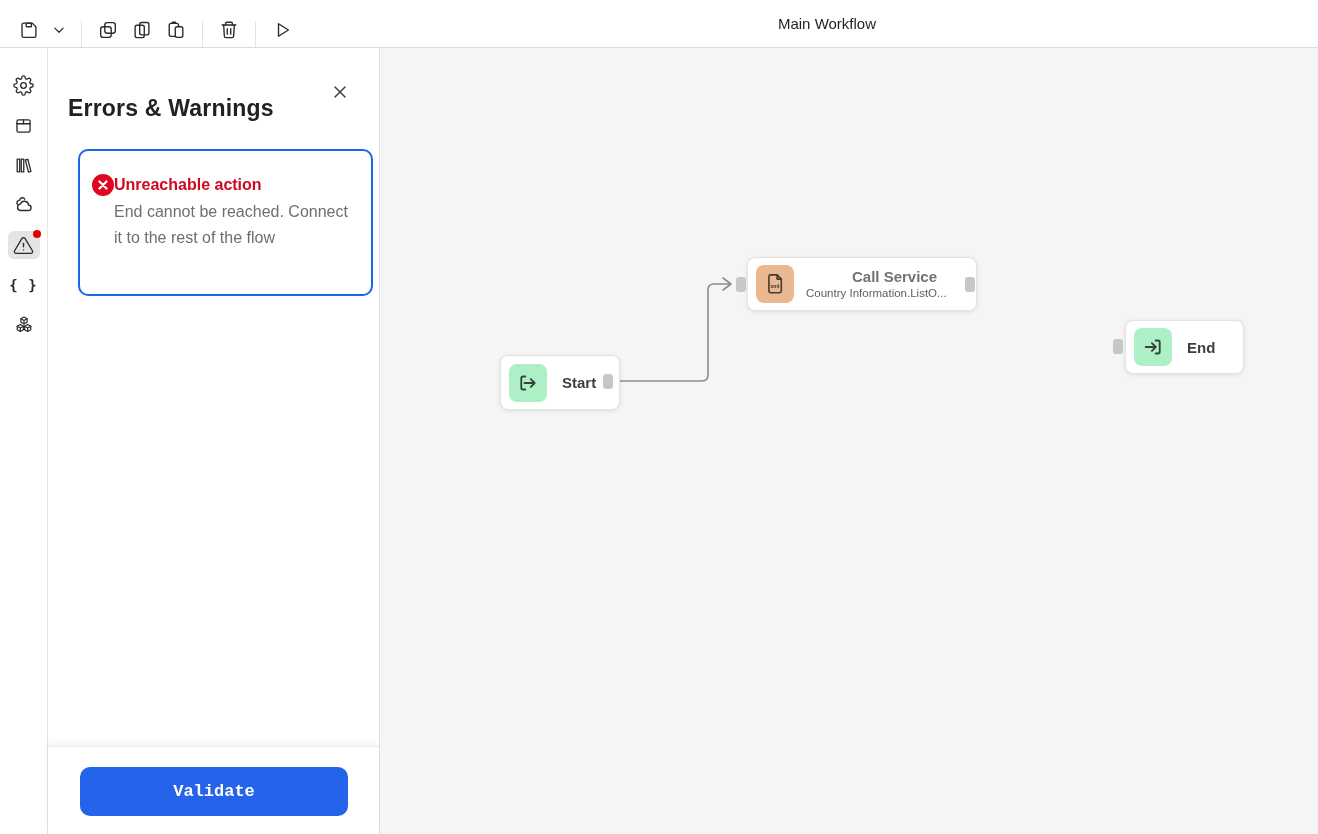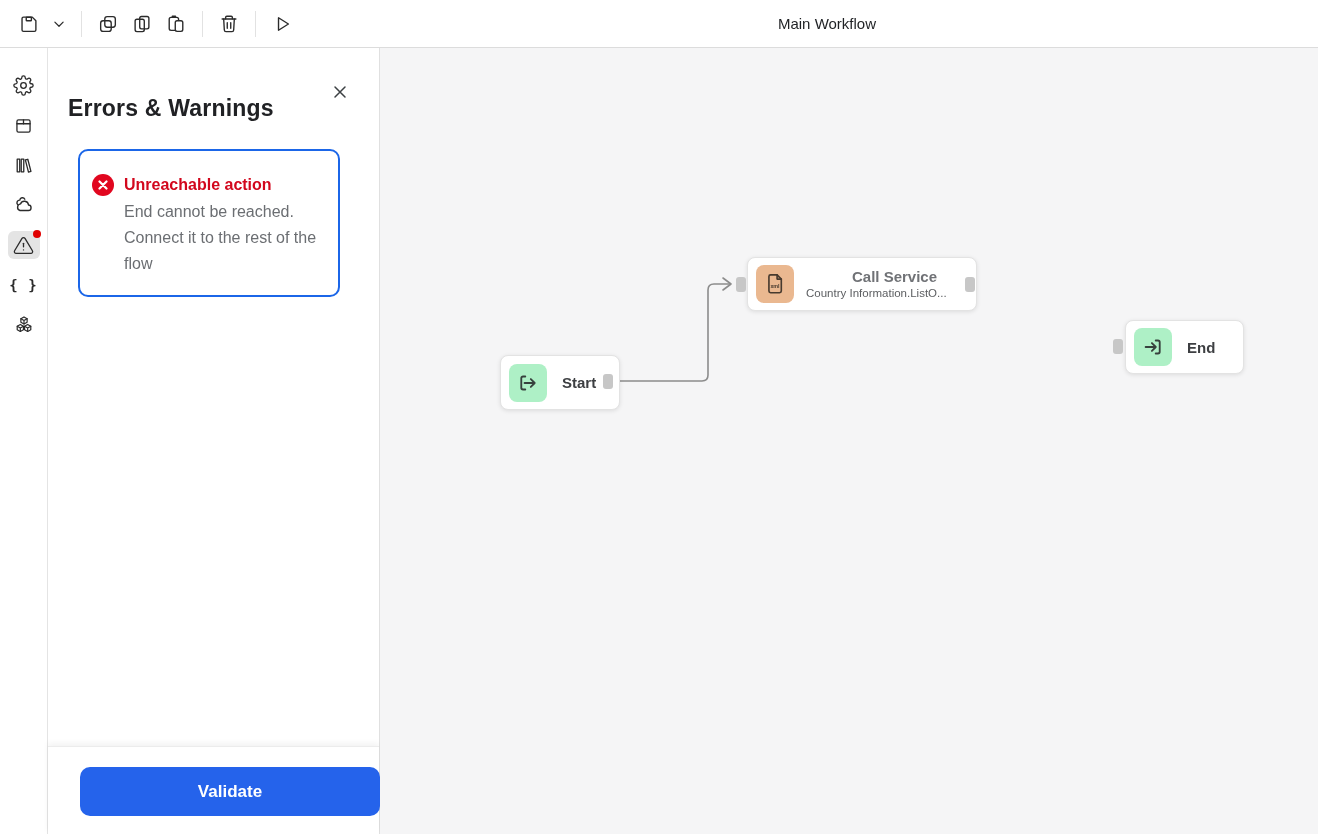--- a/index.html
+++ b/index.html
@@ -4,21 +4,21 @@
 <style>
   * { margin: 0; padding: 0; box-sizing: border-box; }
   html, body { width: 1318px; height: 834px; overflow: hidden; }
   body { font-family: "Liberation Sans", sans-serif; background: #ffffff; }
   .app { position: relative; width: 1318px; height: 834px; background: #fff; }
 
   
   .topbar {
     position: absolute; left: 0; top: 0; width: 1318px; height: 48px;
     background: #fff; border-bottom: 1px solid #dcdcdc;
-    display: flex; align-items: center; padding-left: 12px;
+    display: flex; align-items: flex-end; padding-left: 12px;
   }
   .tb-btn {
     width: 34px; height: 34px; border: none; background: transparent;
     display: flex; align-items: center; justify-content: center;
     color: #2b2b2b; cursor: pointer; border-radius: 6px; padding: 0;
   }
   .tb-btn.narrow { width: 26px; }
   .tb-sep { width: 1px; height: 26px; background: #e2e2e2; margin: 0 9px; }
   .topbar-title {
     position: absolute; left: 766px; top: 0; width: 122px; height: 48px;
@@ -61,42 +61,42 @@
     display: flex; align-items: center; justify-content: center; color: #3c4043; padding: 0;
   }
   .panel-scroll { position: absolute; left: 0; top: 80px; width: 100%; height: 618px; }
   .scroll-arrow { position: absolute; left: 362px; width: 0; height: 0; cursor: pointer; }
   .scroll-arrow.up { top: 90px; border-left: 4px solid transparent; border-right: 4px solid transparent; border-bottom: 5px solid #5f6368; }
   .scroll-arrow.down { top: 682px; border-left: 4px solid transparent; border-right: 4px solid transparent; border-top: 5px solid #5f6368; }
   .scrollbar-track { position: absolute; left: 371px; top: 102px; width: 6px; height: 576px; background: #f4f4f4; border-radius: 3px; }
   .scrollbar-thumb { position: absolute; left: 0; top: 0; width: 6px; height: 160px; background: #e1e1e1; border-radius: 3px; cursor: pointer; }
 
   .error-card {
-    position: absolute; left: 30px; top: 21px; width: 262px; min-height: 147px;
+    position: absolute; left: 30px; top: 21px; width: 295px; min-height: 147px;
     background: #fff; border: 2px solid #1b66e8; border-radius: 10px;
-    padding: 22px 16px 18px 12px; display: flex; gap: 10px; cursor: pointer;
+    padding: 22px 16px 18px 12px; display: flex; cursor: pointer;
   }
   .error-badge {
     flex: 0 0 auto; width: 22px; height: 22px; border-radius: 50%;
     background: #e1061f; display: flex; align-items: center; justify-content: center;
     margin-top: 1px;
   }
   .error-texts { display: flex; flex-direction: column; }
   .error-title { font-size: 16px; font-weight: 700; color: #d2071d; line-height: 24px; }
   .error-message { font-size: 16px; color: #6b6e72; line-height: 26px; margin-top: 2px; }
 
   .panel-footer {
     position: absolute; left: 0; top: 698px; width: 100%; height: 88px;
     background: #fff; border-top: 1px solid #ececec;
     box-shadow: 0 -3px 6px rgba(0,0,0,0.05);
   }
   .validate-btn {
-    position: absolute; left: 32px; top: 20px; width: 300px; height: 49px;
+    position: absolute; left: 32px; top: 20px; width: 268px; height: 49px;
     background: #2563eb; color: #fff; border: none; border-radius: 10px;
-    font-family: Liberation Sans, sans-serif;
+    font-family: Liberation Mono, monospace;
     font-size: 17px; font-weight: 700; cursor: pointer;
   }
 
   
   .canvas {
     position: absolute; left: 380px; top: 48px; width: 938px; height: 786px;
     background: #f5f5f6; overflow: hidden;
   }
   .edge-layer { position: absolute; left: 0; top: 0; width: 938px; height: 786px; }
   .flow-node {

